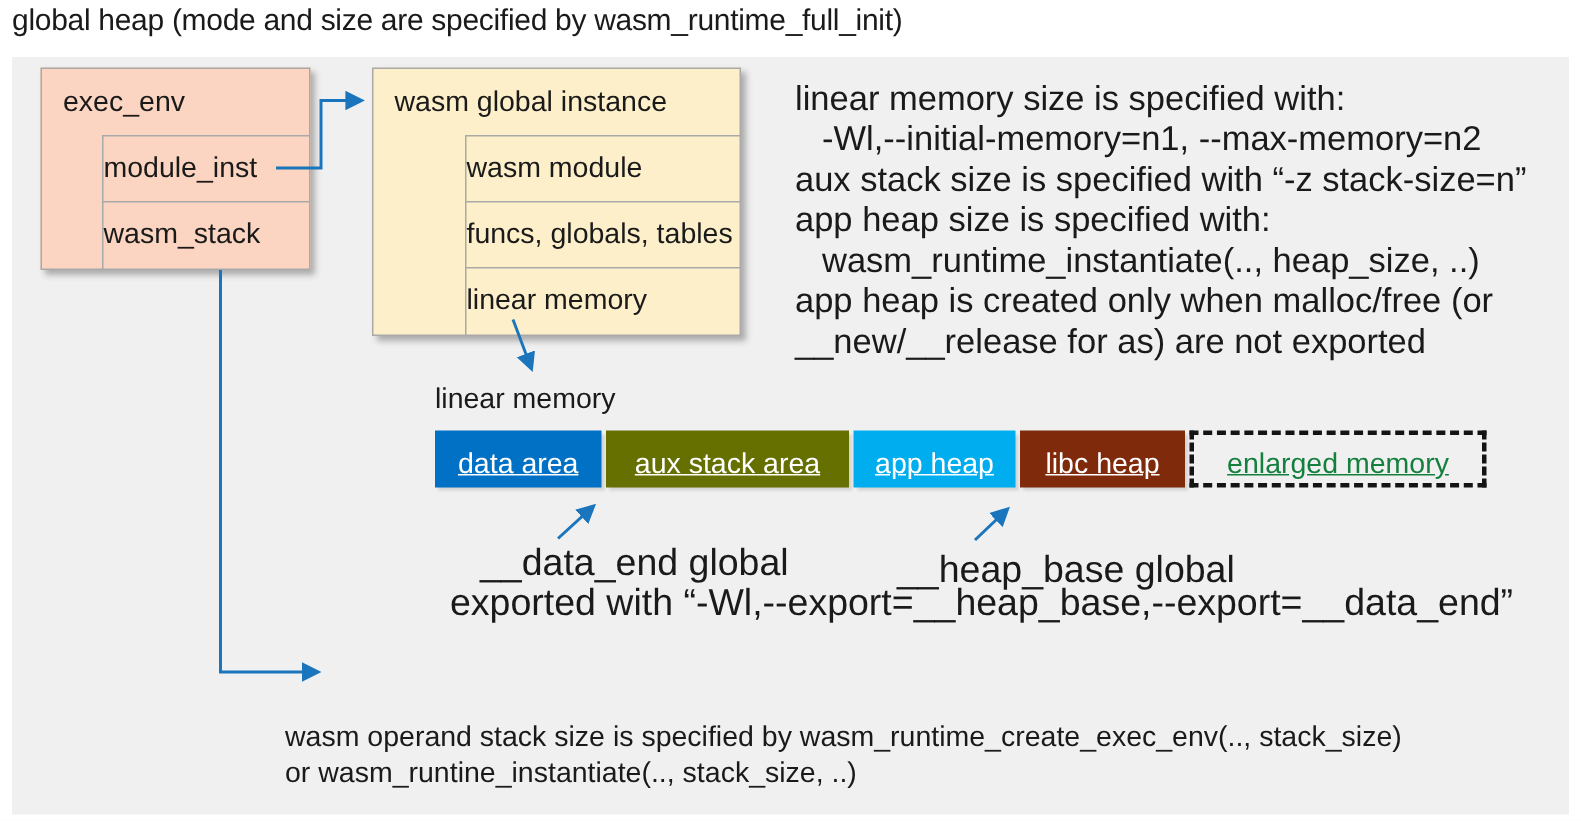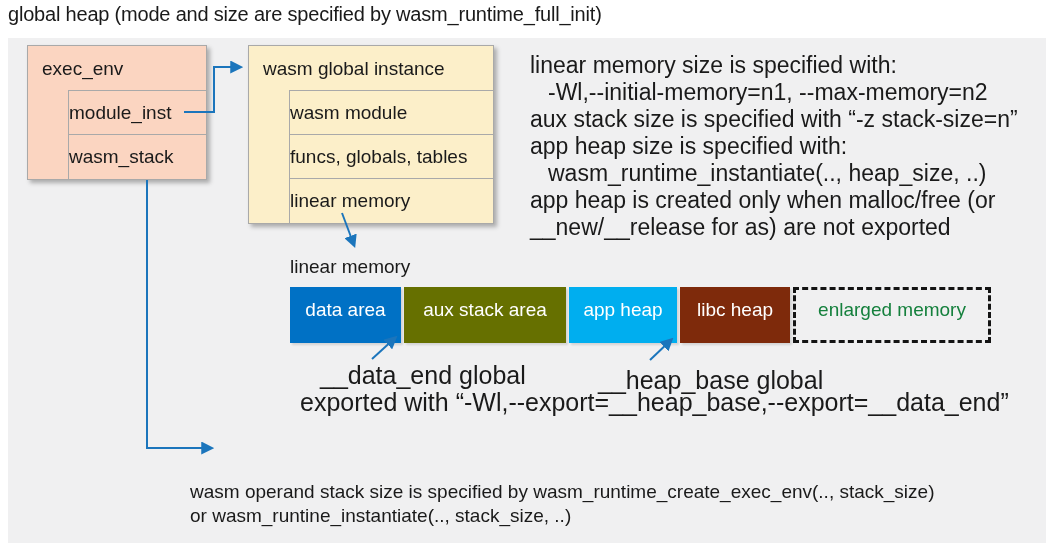--- a/index.html
+++ b/index.html
@@ -14,31 +14,31 @@
 
   
   .box{box-sizing:border-box;border:1px solid #a9a9a9;
        box-shadow:3px 3px 4px rgba(90,90,90,0.45);font-size:19px;}
   .exec{left:27px;top:45px;width:180px;height:135px;background:#fbd5c1;}
   .inst{left:248px;top:45px;width:246px;height:179px;background:#fcefc9;}
   .box .head{box-sizing:border-box;height:45px;line-height:45px;padding-left:14px;}
   .subrow{box-sizing:border-box;position:absolute;left:40px;right:-1px;height:45px;
           line-height:43px;border:1px solid #a9a9a9;}
   .exec .subrow{background:#fbd5c1;}
-  .inst .subrow{background:#fcefc9;}
+  .inst .subrow{background:#fcefc9;margin-left:21px;}
 
   
   .notes{left:530px;top:52px;width:512px;font-size:23px;line-height:27px;}
   .notes .line{white-space:nowrap;}
   .notes .indent{padding-left:18px;}
 
   
   .lm-label{left:290px;top:256px;font-size:19px;}
-  .seg{top:287px;height:56px;line-height:46px;text-align:center;color:#ffffff;
-       font-size:19px;box-sizing:border-box;box-shadow:2px 2px 2px rgba(0,0,0,0.12);}
+  .seg{top:287px;height:38px;line-height:46px;text-align:center;color:#ffffff;
+       font-size:19px;box-sizing:border-box;box-shadow:2px 2px 2px rgba(0,0,0,0.12);text-decoration:underline;}
   .seg-data{left:290px;width:111px;background:#0071c5;}
   .seg-aux{left:404px;width:162px;background:#667000;}
   .seg-app{left:569px;width:108px;background:#00aeef;}
   .seg-libc{left:680px;width:110px;background:#7e2a0b;}
   .seg-enl{left:793px;width:198px;background:transparent;border:3px dashed #141414;
            color:#15803d;line-height:40px;box-shadow:none;}
 
   .ann{font-size:25px;white-space:nowrap;}
   .ann-dataend{left:320px;top:361px;}
   .ann-heapbase{left:598px;top:366px;}

